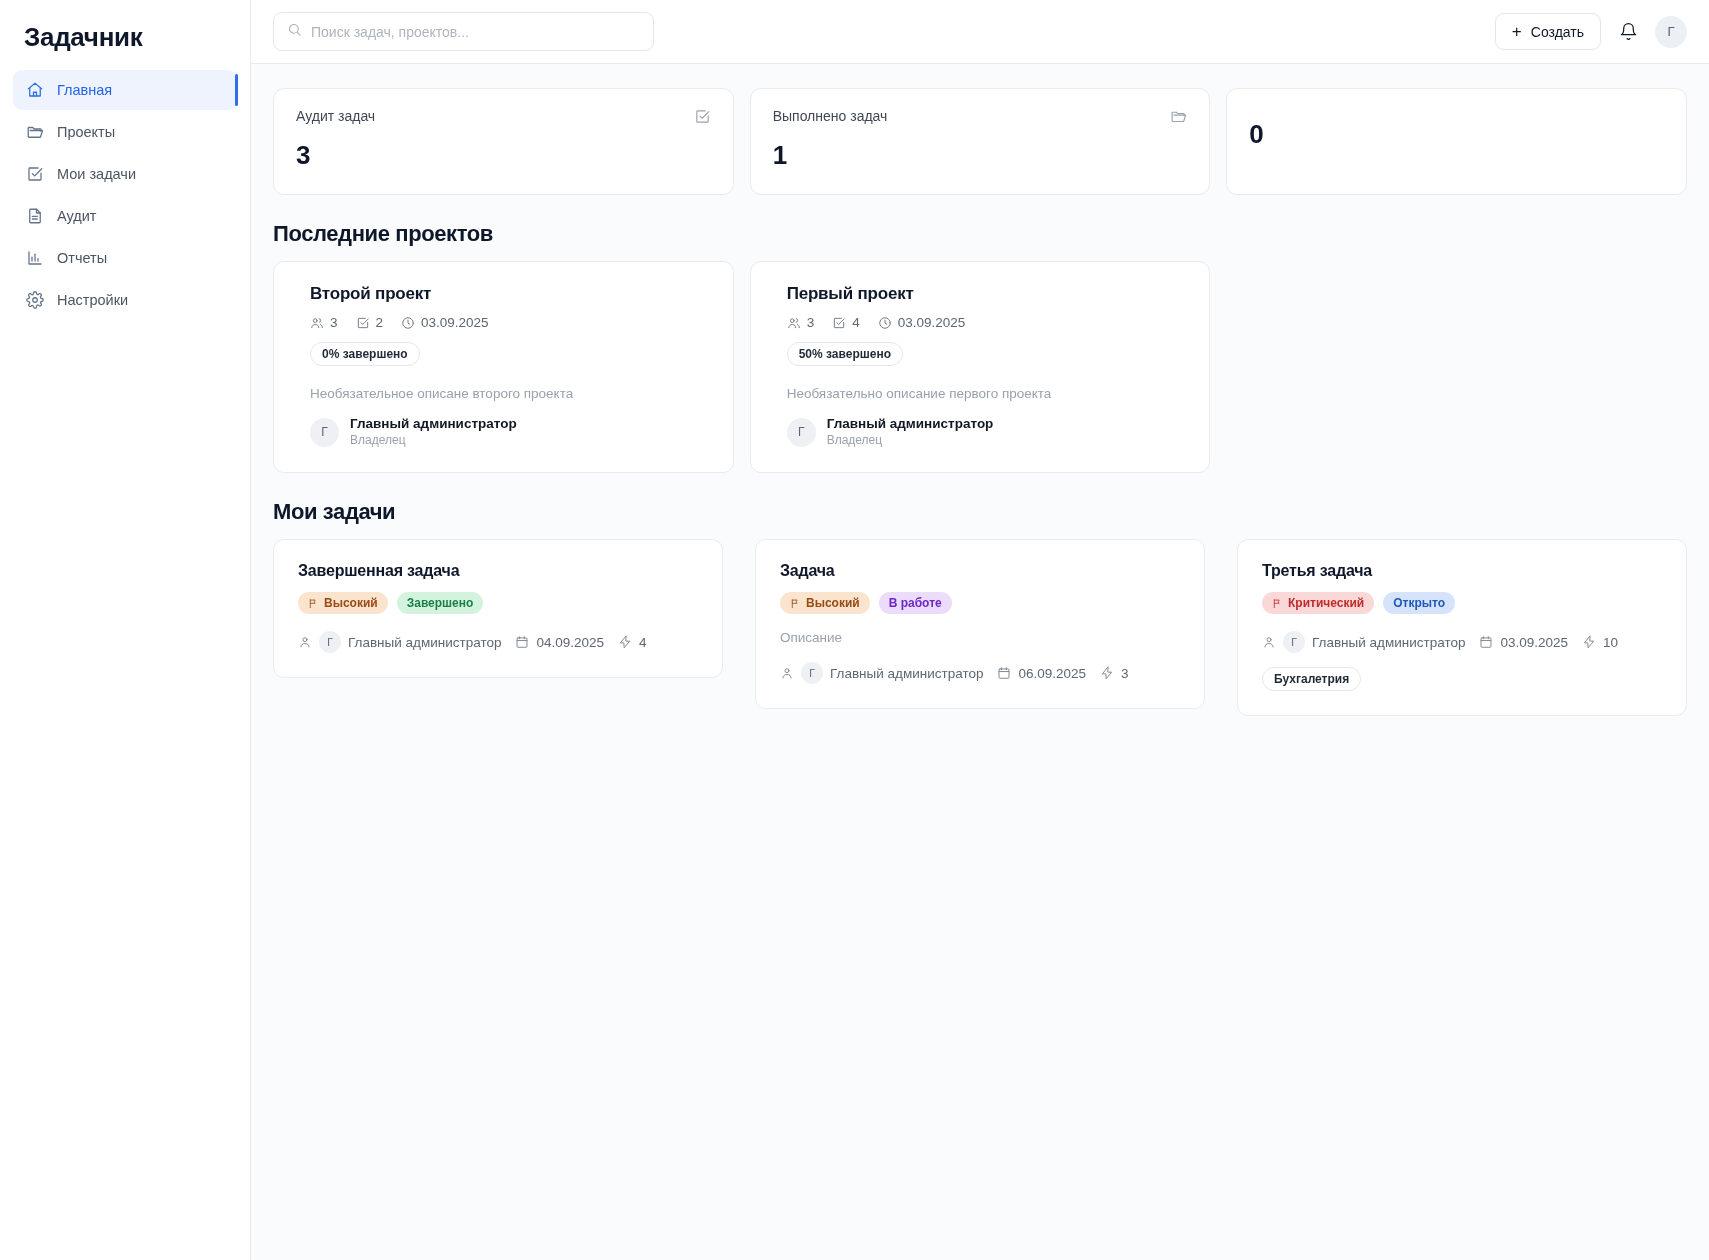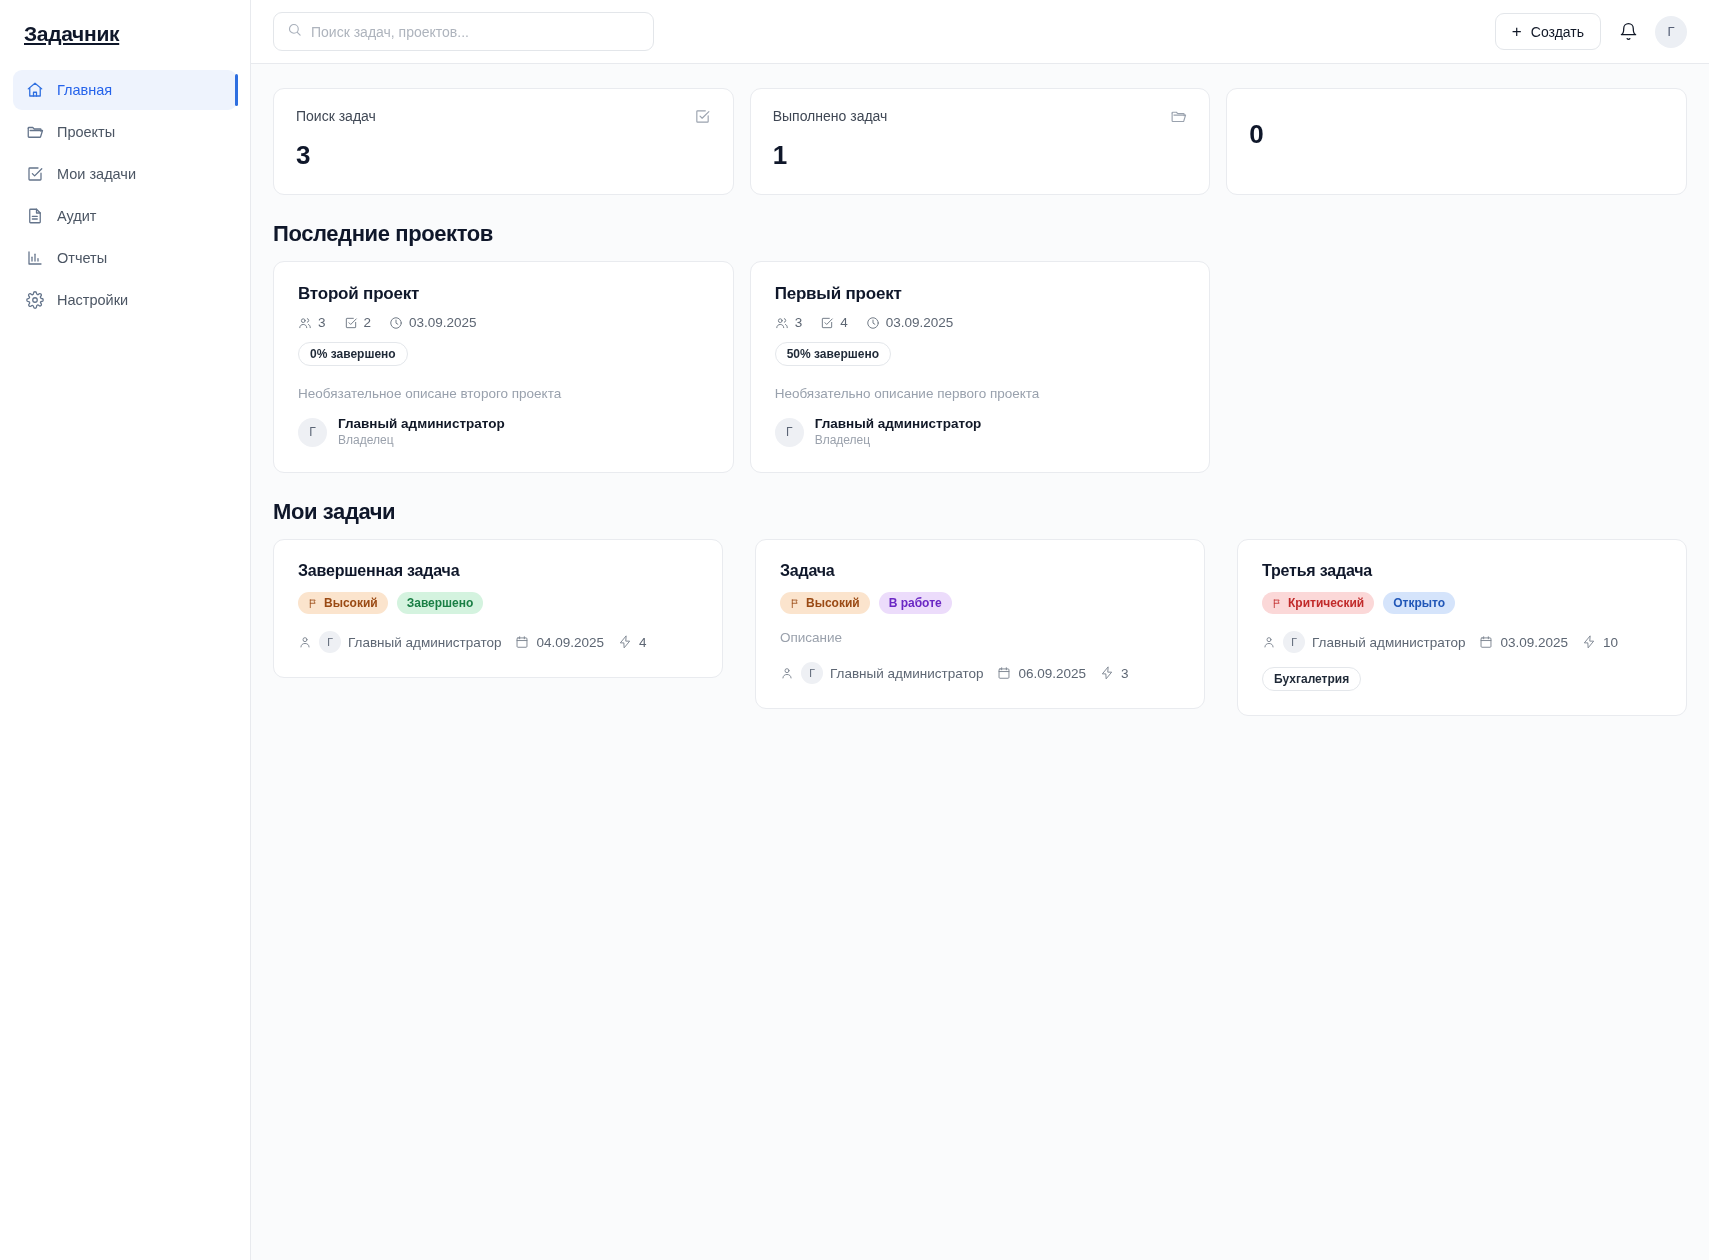--- a/index.html
+++ b/index.html
@@ -14,25 +14,24 @@
   .app { display: flex; width: 1709px; height: 1260px; }
 
   
   .sidebar {
     width: 251px; height: 1260px; flex: 0 0 251px;
     background: #ffffff;
     border-right: 1px solid #e8eaee;
     padding: 0;
   }
   .brand {
-    font-size: 21px; font-weight: 700; letter-spacing: -0.3px;
+    font-size: 26px; font-weight: 700; letter-spacing: -0.3px;
     color: #0f172a;
     padding: 22px 0 0 24px;
     height: 64px;
-    text-decoration: underline;
   }
   .nav { padding: 6px 13px 0 13px; display: flex; flex-direction: column; gap: 2px; }
   .nav-item {
     display: flex; align-items: center; gap: 13px;
     height: 40px; padding: 0 12px;
     border-radius: 9px;
     color: #4b5563; font-size: 14.5px;
     cursor: pointer; position: relative;
   }
   .nav-item .ico { width: 19px; height: 19px; display: flex; align-items: center; justify-content: center; flex: 0 0 19px; }
@@ -100,21 +99,21 @@
   .stat-value { font-size: 26px; font-weight: 700; margin-top: 11px; letter-spacing: -0.2px; }
 
   .section-title {
     font-size: 22px; font-weight: 700; letter-spacing: -0.4px;
     margin: 26px 0 14px 0; color: #0f172a;
   }
 
   .projects-row { display: grid; grid-template-columns: repeat(3, 1fr); gap: 16px; }
   .project-card {
     background: #fff; border: 1px solid #e9ebef; border-radius: 11px;
-    padding: 22px 24px 24px 24px;
+    padding: 22px 24px 24px 36px;
   }
   .project-title { font-size: 17px; font-weight: 700; letter-spacing: -0.2px; }
   .meta-row { display: flex; align-items: center; gap: 18px; margin-top: 11px; }
   .meta { display: flex; align-items: center; gap: 6px; font-size: 13.5px; color: #5d6673; }
   .meta svg { width: 14px; height: 14px; stroke: #6b7480; fill: none; stroke-width: 1.6; stroke-linecap: round; stroke-linejoin: round; }
   .pill {
     display: inline-flex; align-items: center;
     margin-top: 12px; padding: 4px 11px;
     border: 1px solid #e4e7eb; border-radius: 999px;
     font-size: 12px; font-weight: 700; color: #1f2937; background: #fff;
@@ -254,21 +253,21 @@
         </span>
         <div class="avatar-top">Г</div>
       </div>
     </header>
 
     <div class="content">
 
       <div class="stats-row">
           <div class="stat-card">
             <div class="stat-head">
-              <div class="stat-label">Поиск задач</div>
+              <div class="stat-label">Аудит задач</div>
               <span class="stat-ico"><svg viewBox="0 0 24 24">
                   <path d="M20 11v8a1 1 0 0 1-1 1H5a1 1 0 0 1-1-1V5a1 1 0 0 1 1-1h11"></path>
                   <path d="M8.5 11.5 11.5 14.5 21 5"></path>
                 </svg></span>
             </div>
             <div class="stat-value">3</div>
           </div>
           <div class="stat-card">
             <div class="stat-head">
               <div class="stat-label">Выполнено задач</div>

